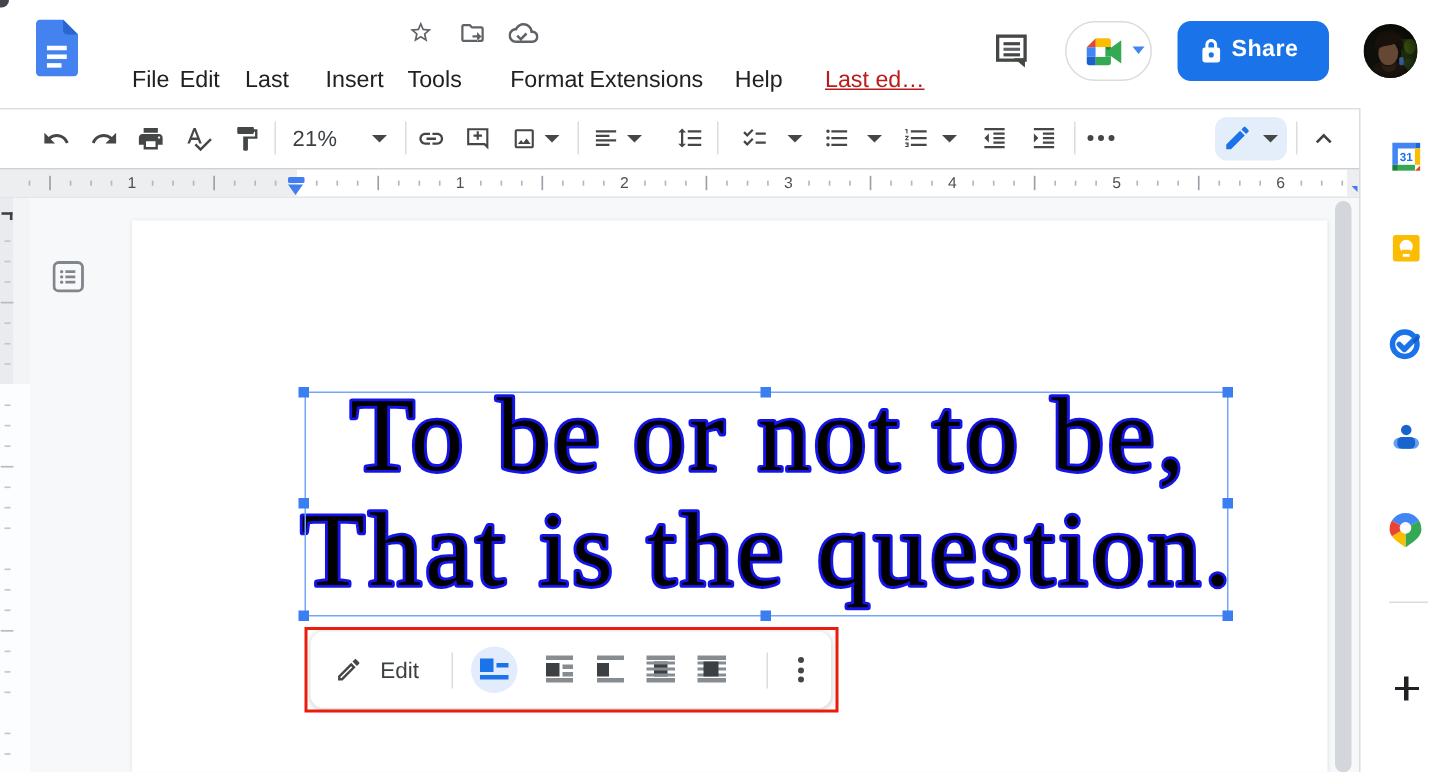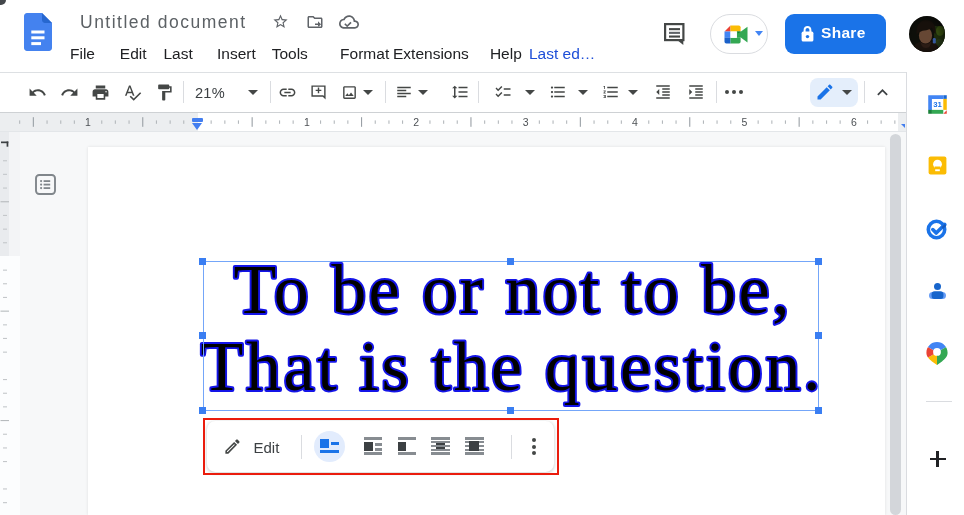--- a/index.html
+++ b/index.html
@@ -194,40 +194,39 @@
 <div class="abs" style="left:0;top:0;width:6px;height:5px;background:#43474b;border-bottom-right-radius:7px"></div>
 
 <svg class="abs" style="left:23.5px;top:13px" width="28" height="38" viewBox="0 0 28 38">
 <path d="M18 0H3C1.34 0 0 1.34 0 3v32c0 1.66 1.34 3 3 3h22c1.66 0 3-1.34 3-3V10L18 0z" fill="#4482ef"></path>
 <path d="M18 0l10 10h-7c-1.66 0-3-1.34-3-3V0z" fill="#2767cf"></path>
 <rect x="7.3" y="17.5" width="13.2" height="3" fill="#fff"></rect>
 <rect x="7.3" y="23.3" width="13.2" height="3" fill="#fff"></rect>
 <rect x="7.3" y="29.1" width="9.7" height="3" fill="#fff"></rect>
 </svg>
 
-<div class="abs" style="left:80px;top:12px;font-size:17.5px;letter-spacing:1.5px;color:#5c6165;line-height:20px">Untitled document</div>
 <svg class="abs" style="left:272.0px;top:12.5px" width="17" height="17" viewBox="0 0 24 24">
       <path d="M22 9.24l-7.19-.62L12 2 9.19 8.63 2 9.24l5.46 4.73L5.82 21 12 17.27 18.18 21l-1.63-7.03L22 9.24zM12 15.4l-3.76 2.27 1-4.28-3.32-2.88 4.38-.38L12 6.1l1.71 4.04 4.38.38-3.32 2.88 1 4.28L12 15.4z" fill="#5f6368"></path>
     </svg>
 <svg class="abs" style="left:306.0px;top:12.5px" width="18" height="18" viewBox="0 0 24 24">
       <path d="M20 6h-8l-2-2H4c-1.1 0-1.99.9-1.99 2L2 18c0 1.1.9 2 2 2h16c1.1 0 2-.9 2-2V8c0-1.1-.9-2-2-2zm0 12H4V6h5.17l2 2H20v10zm-8-4h4v-3l4 4-4 4v-3h-4v-2z" fill="#5f6368"></path>
     </svg>
 <svg class="abs" style="left:339.0px;top:12.0px" width="20" height="20" viewBox="0 0 24 24">
       <path d="M19.35 10.04C18.67 6.59 15.64 4 12 4 9.11 4 6.6 5.64 5.35 8.04 2.34 8.36 0 10.91 0 14c0 3.31 2.69 6 6 6h13c2.76 0 5-2.24 5-5 0-2.64-2.05-4.78-4.65-4.96zM19 18H6c-2.21 0-4-1.79-4-4s1.79-4 4-4h.71C7.37 7.69 9.48 6 12 6c3.04 0 5.5 2.46 5.5 5.5v.5H19c1.66 0 3 1.34 3 3s-1.34 3-3 3zm-9.18-2.45l-2.12-2.12-1.41 1.41L9.82 18.4l5.3-5.3-1.41-1.41z" fill="#5f6368"></path>
     </svg>
 
-<div class="abs menu" style="left:70px">File</div>
+<div class="abs menu" style="left:88px">File</div>
 <div class="abs menu" style="left:119.8px">Edit</div>
 <div class="abs menu" style="left:163.4px">Last</div>
 <div class="abs menu" style="left:217px">Insert</div>
 <div class="abs menu" style="left:271.7px">Tools</div>
 <div class="abs menu" style="left:340.1px">Format</div>
 <div class="abs menu" style="left:393.0px">Extensions</div>
 <div class="abs menu" style="left:489.9px">Help</div>
-<div class="abs" style="left:529px;top:45px;font-size:15.5px;color:#1d4ed8;line-height:18px;">Last ed…</div>
+<div class="abs" style="left:550px;top:45px;font-size:15.5px;color:#b91c1c;line-height:18px;text-decoration:underline">Last ed…</div>
 
 <svg class="abs" style="left:662.5px;top:21.5px" width="23" height="23" viewBox="0 0 23 23">
 <rect x="2.1" y="2.1" width="18.3" height="16" fill="none" stroke="#444746" stroke-width="2.2"></rect>
 <polygon points="20.3,16.9 20.3,23 12.9,16.9" fill="#444746"></polygon>
 <rect x="6" y="6.1" width="11" height="2.1" fill="#444746"></rect>
 <rect x="6" y="9.8" width="11" height="2.1" fill="#5f6368"></rect>
 <rect x="6" y="13.5" width="11" height="2.1" fill="#444746"></rect>
     </svg>
 
 <div class="abs" style="left:709.5px;top:14px;width:58.5px;height:39.5px;border:1px solid #dadce0;border-radius:20px;background:#fff"></div>

